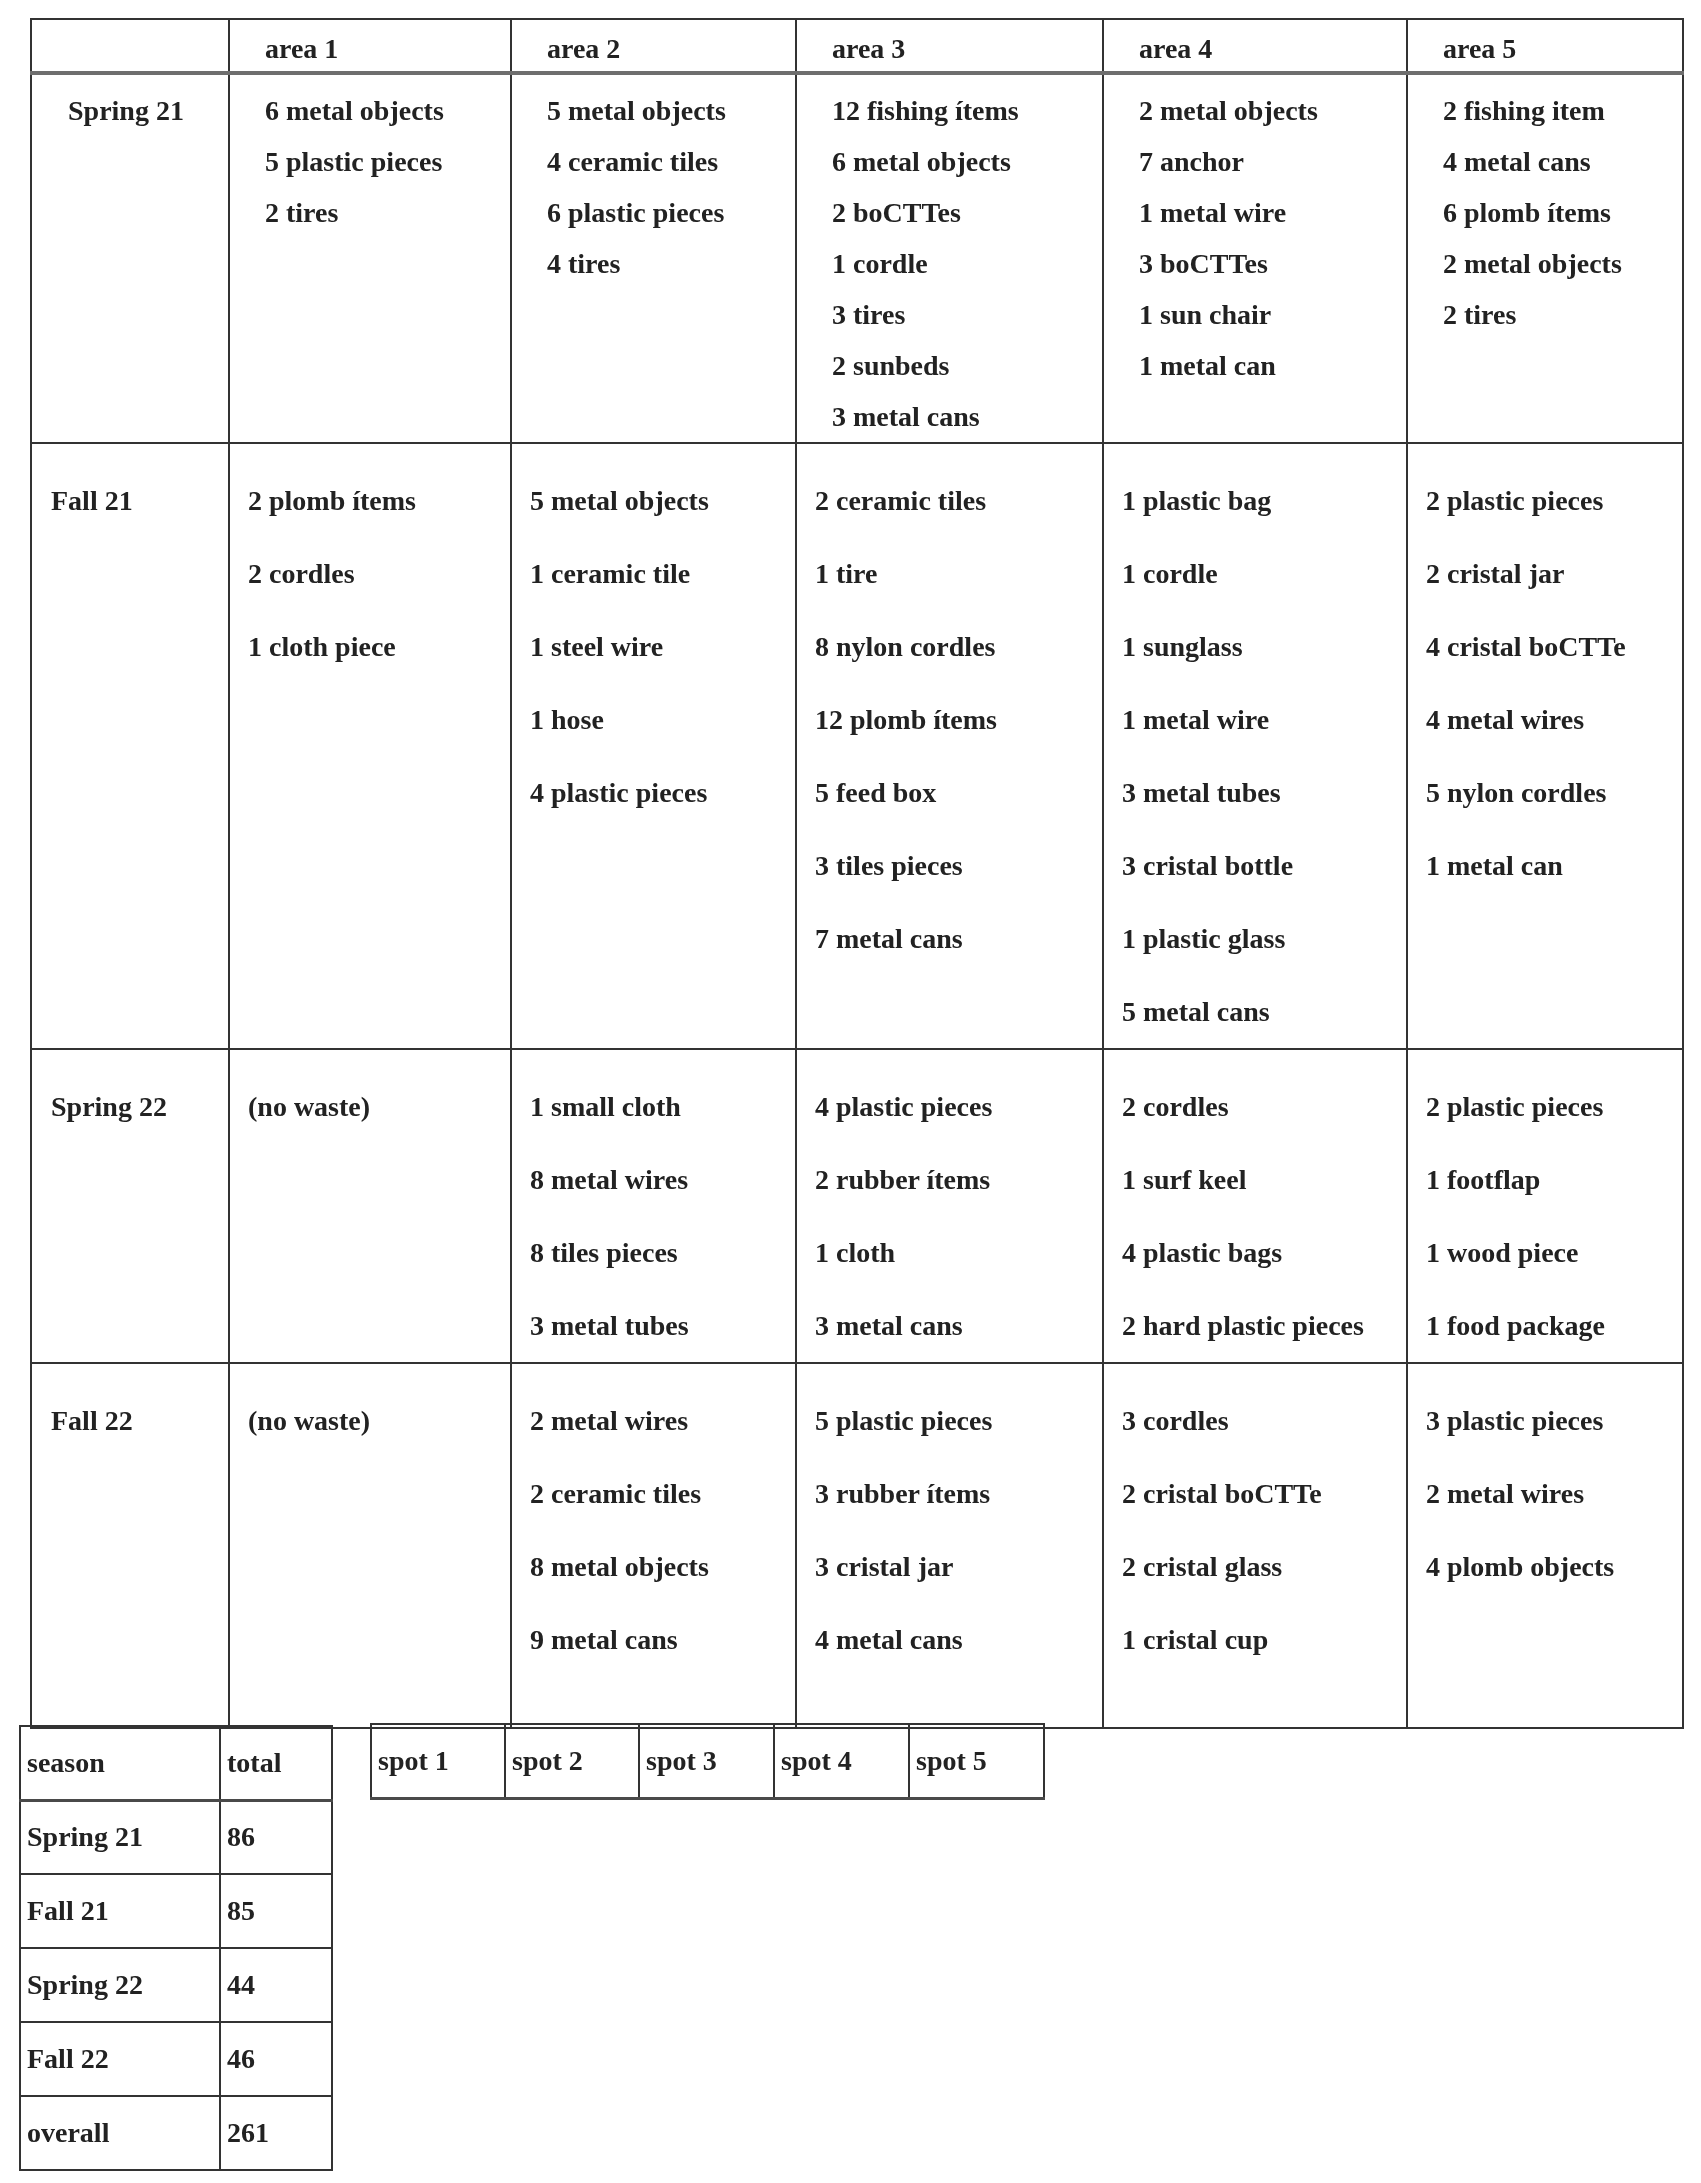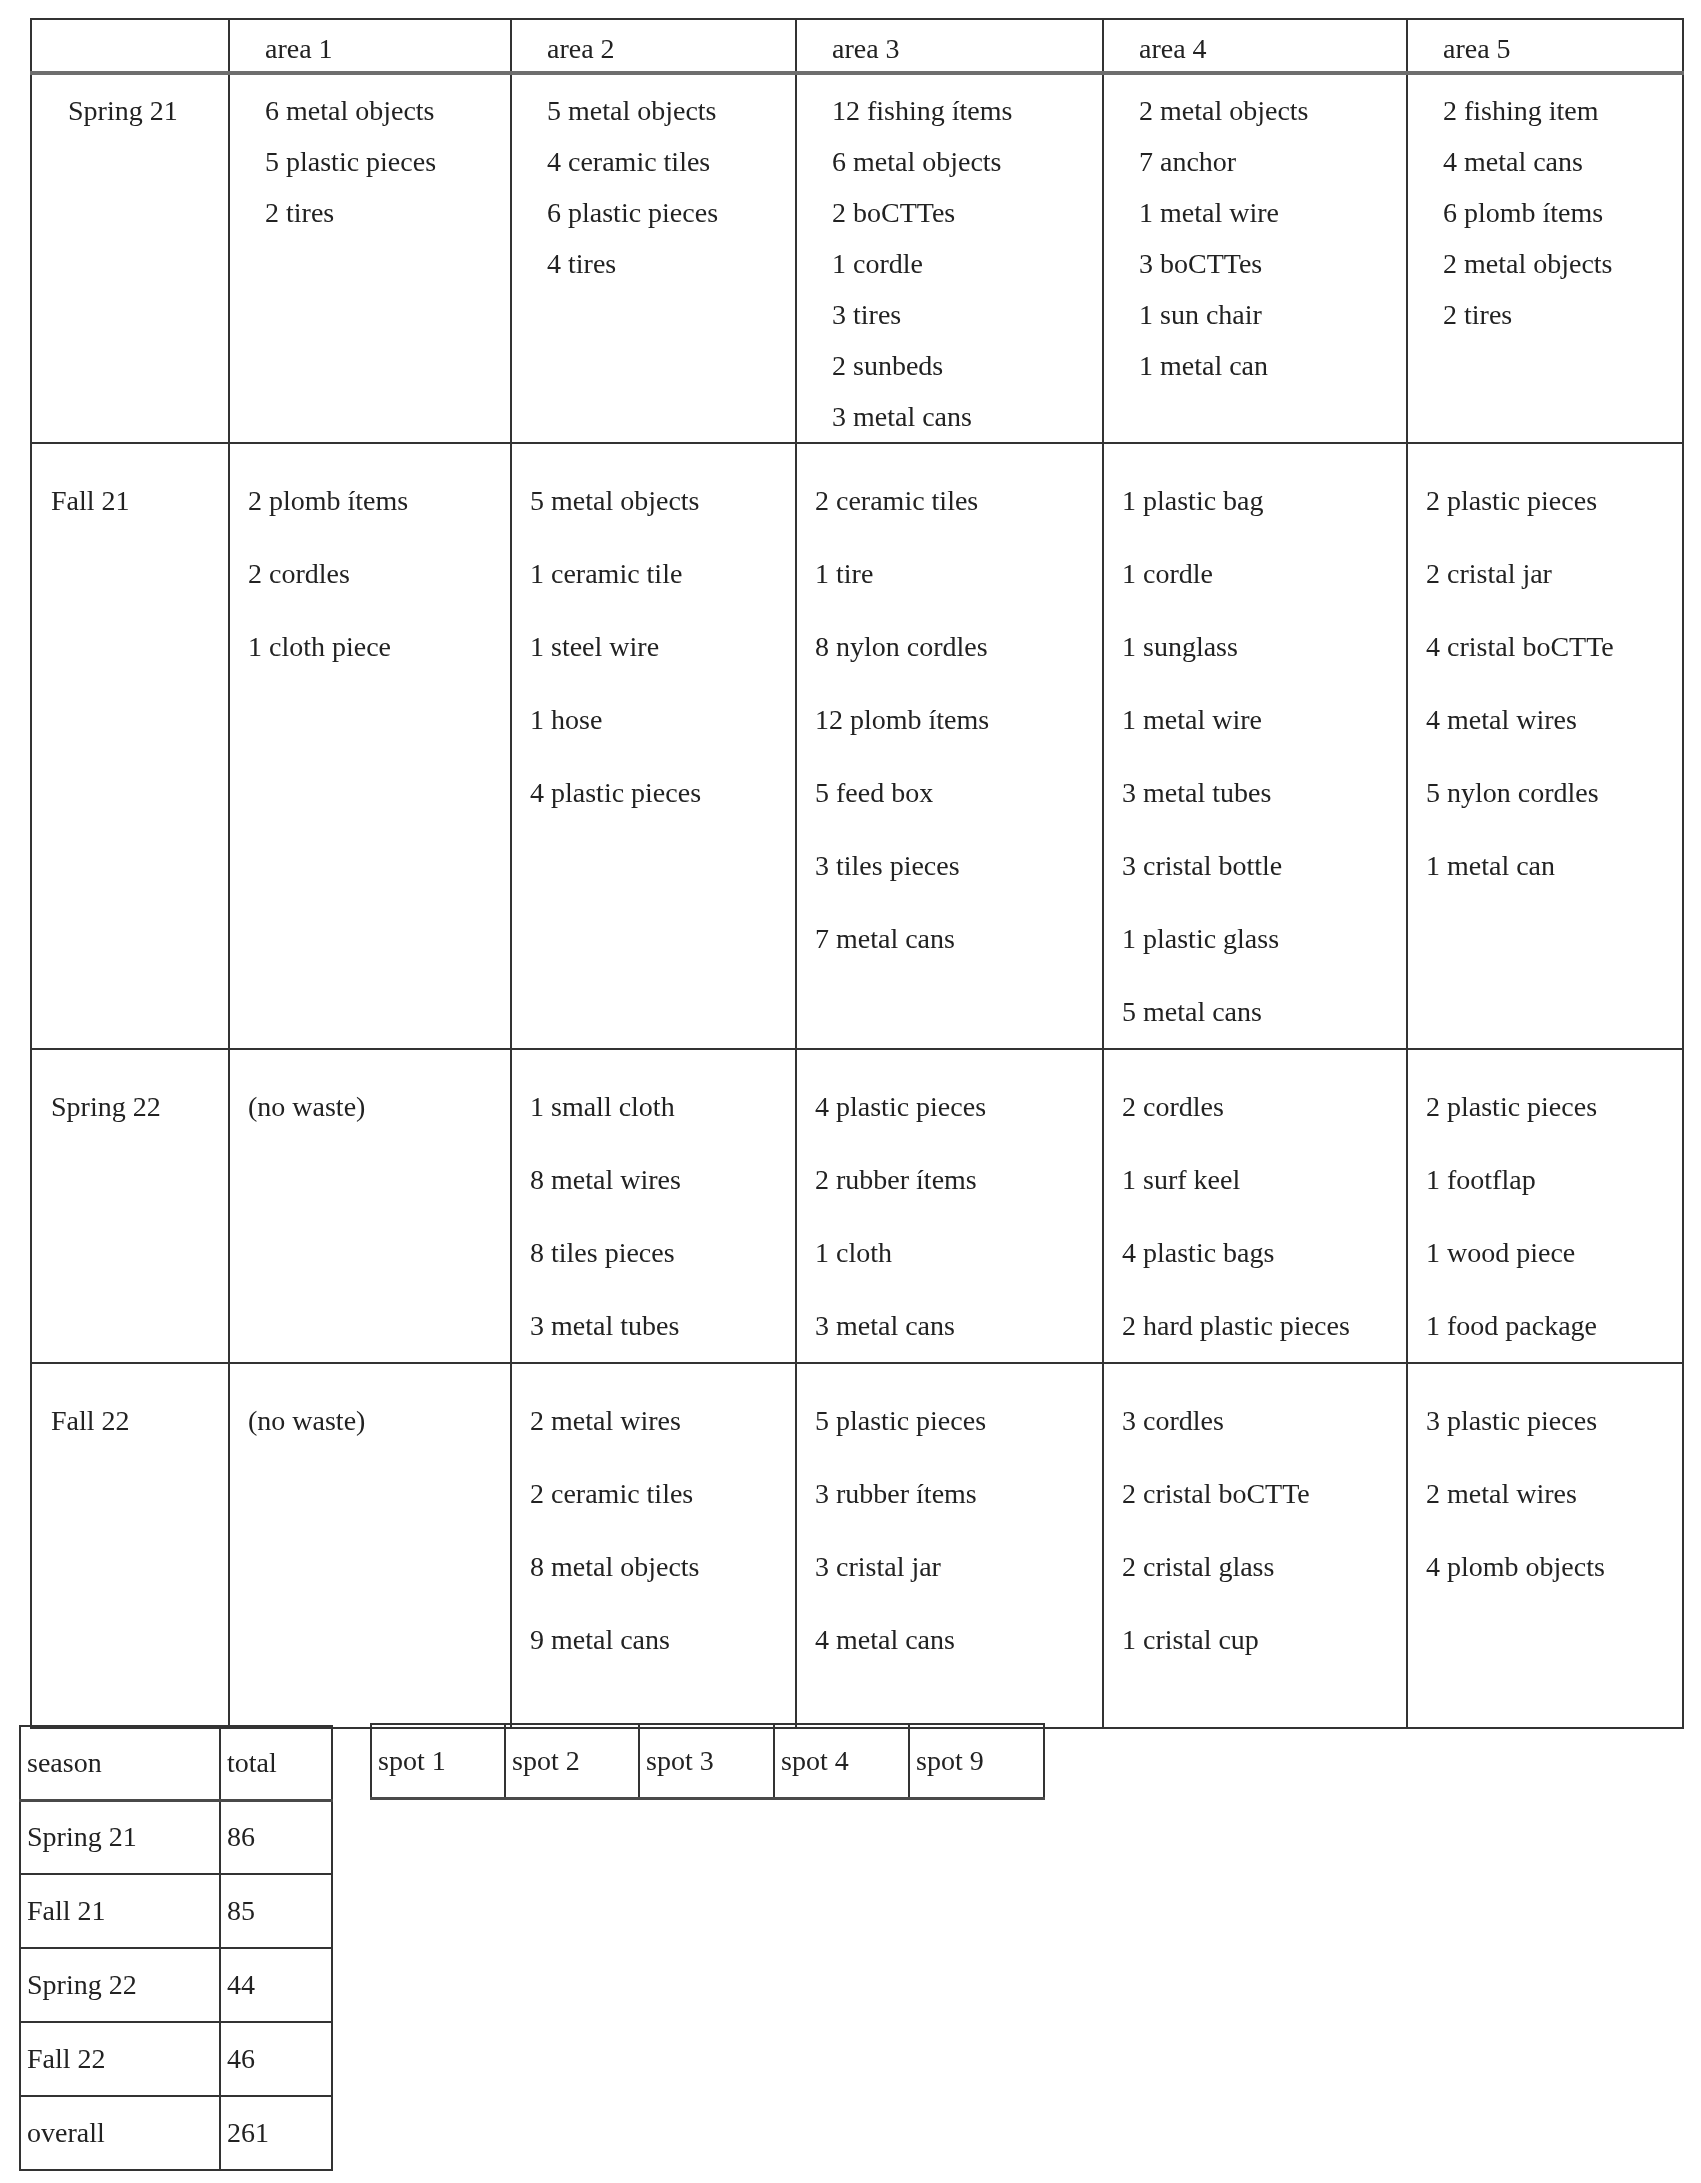--- a/index.html
+++ b/index.html
@@ -1,19 +1,19 @@
 <!DOCTYPE html>
 <html style="font-size:8.4px"><head>
 <meta charset="utf-8">
 <style>
   html, body { margin: 0; padding: 0; background: #ffffff; }
   body { width: 1701px; height: 2183px; position: relative; overflow: hidden;
          font-family: "Liberation Serif", "DejaVu Serif", serif; color: #222222; }
   table { border-collapse: collapse; position: absolute; table-layout: fixed; }
-  td, th { border: 2.1px solid #333333; vertical-align: top; text-align: left; font-weight: normal; padding: 0; box-sizing: border-box; }
+  td, th { border: 2.1px solid #333333; vertical-align: top; text-align: left; font-weight: bold; padding: 0; box-sizing: border-box; }
   .main { left: 30px; top: 18.4px; width: 1653px; font-size: 28px; }
   .main th { height: 54px; padding: 14.7px 0 0 35px; line-height: 28px; }
   .main th.rowhead-h { padding-left: 0; }
   .main tr.hdr th { border-bottom: 4.2px solid #6e6e6e; }
   .main td .line { display: block; white-space: nowrap; }
   .main tr.r0 td { height: 362px; padding: 9.5px 0 0 35px; }
   .main tr.r0 td .line { line-height: 51px; }
   .main tr.r0 td.season { padding-left: 36px; }
   .main tr.rx td { padding: 20px 0 0 18px; }
   .main tr.rx td .line { line-height: 73px; }
@@ -243,17 +243,17 @@
       <col style="width:135px">
       <col style="width:135px">
       <col style="width:135px">
   </colgroup>
   <tbody>
       <tr class="hdr">
     <td>spot 1</td>
     <td>spot 2</td>
     <td>spot 3</td>
     <td>spot 4</td>
-    <td>spot 9</td>
+    <td>spot 5</td>
   </tr>
 </tbody>
   </table>
 
 
 </body></html>

